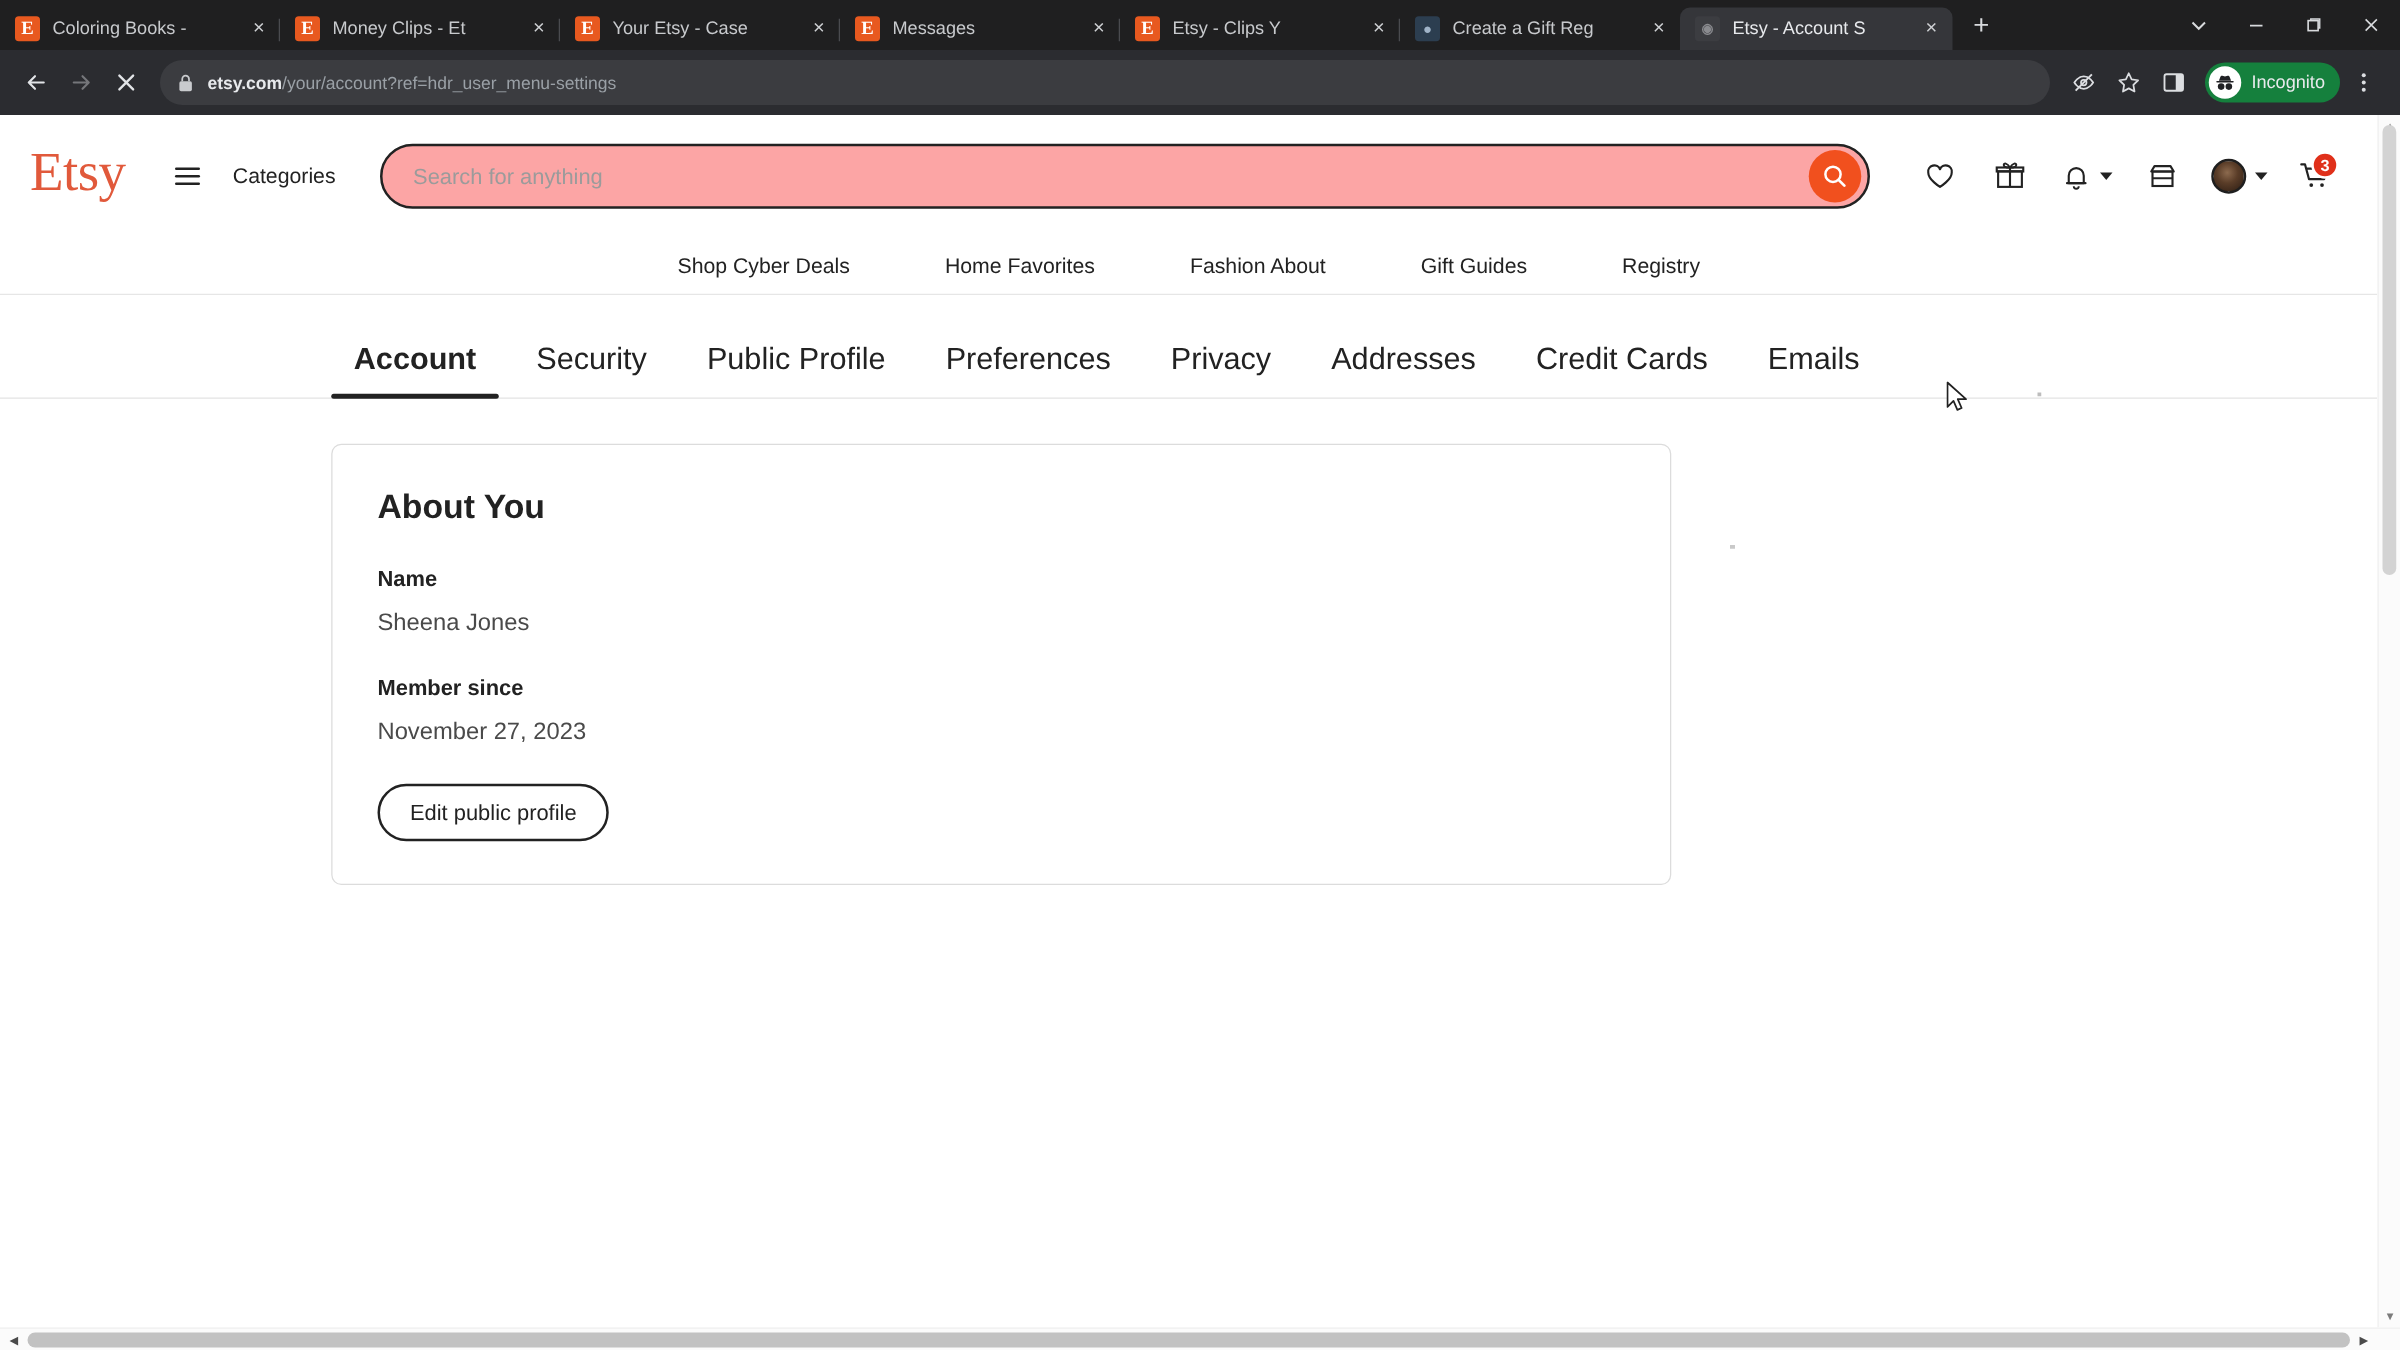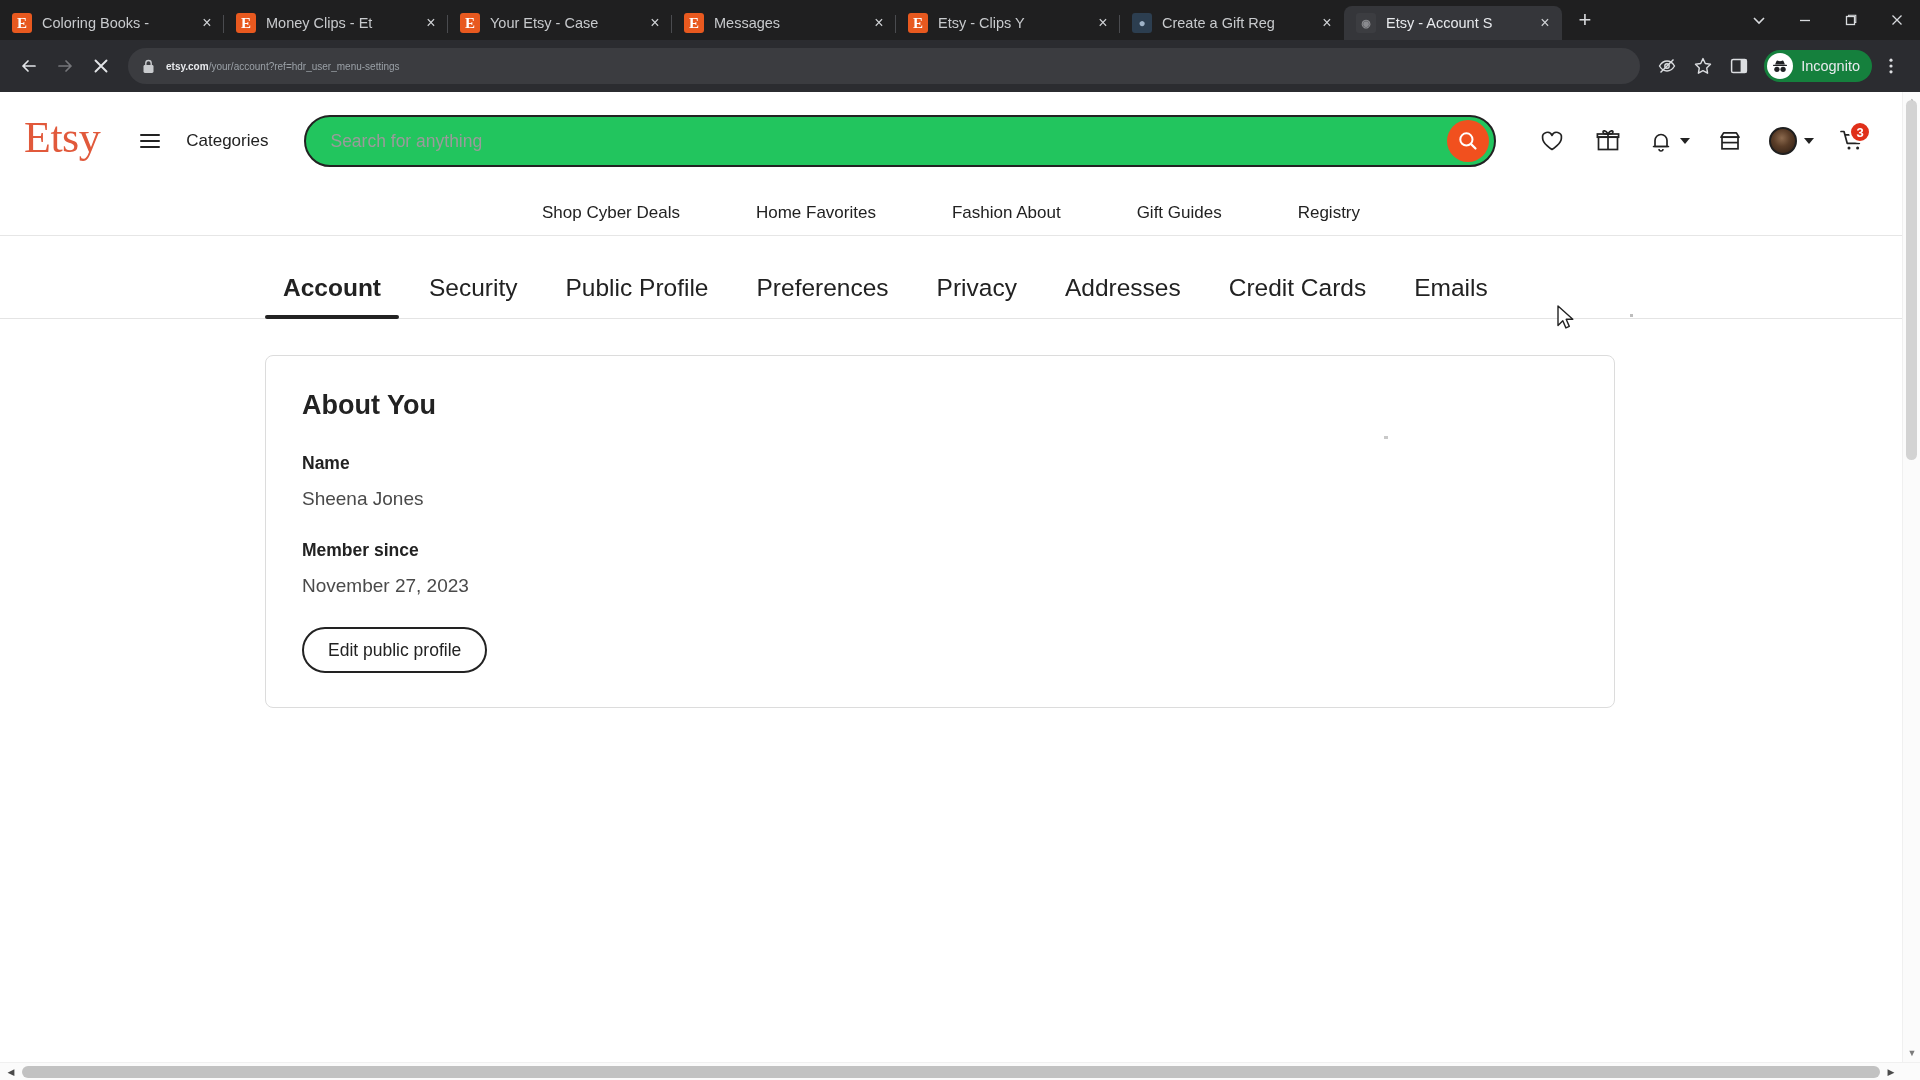--- a/index.html
+++ b/index.html
@@ -69,21 +69,21 @@
     width: 34px; height: 34px; border-radius: 50%; display: flex;
     align-items: center; justify-content: center; color: #e2e4e7; flex: 0 0 34px;
   }
   .navbtn.disabled { color: #75767a; }
   .omnibox {
     flex: 1; height: 36px; background: #3b3c40; border-radius: 18px;
     display: flex; align-items: center; padding: 0 14px; margin: 0 8px;
     min-width: 0; gap: 10px;
   }
   .lock-icon { flex: 0 0 14px; color: #c9cbce; display: flex; }
-  .url { font-size: 10px; color: #9aa0a6; white-space: nowrap; overflow: hidden; }
+  .url { font-size: 14px; color: #9aa0a6; white-space: nowrap; overflow: hidden; }
   .url b { color: #e8eaed; font-weight: bold; }
   .tb-right { display: flex; align-items: center; gap: 2px; flex: 0 0 auto; }
   .tb-icon {
     width: 34px; height: 34px; border-radius: 50%; display: flex;
     align-items: center; justify-content: center; color: #dcdee1;
   }
   .incognito-pill {
     height: 32px; background: #15803d; border-radius: 16px; display: flex;
     align-items: center; padding: 0 12px 0 3px; gap: 8px; margin-left: 6px;
   }
@@ -105,21 +105,21 @@
     letter-spacing: -0.5px; line-height: 1; padding-bottom: 6px; flex: 0 0 auto;
   }
   .categories { display: flex; align-items: center; gap: 26px; margin-left: 40px; flex: 0 0 auto; }
   .ham { width: 20px; display: flex; flex-direction: column; gap: 4px; }
   .ham i { display: block; height: 2px; background: #222; border-radius: 1px; }
   .categories span { font-size: 17px; color: #222; }
 
   .searchwrap {
     flex: 1; margin: 0 28px 0 36px; height: 52px; border: 2px solid #222;
     border-radius: 26px; display: flex; align-items: center; padding: 0 5px 0 24px;
-    min-width: 0; background: #22c55e;
+    min-width: 0; background: #fca5a5;
   }
   .searchwrap input {
     flex: 1; border: 0; outline: 0; font-size: 17.5px; color: #222;
     background: transparent; font-family: "Liberation Sans", sans-serif; min-width: 0;
   }
   .searchwrap input::placeholder { color: #9b9b9b; }
   .search-btn {
     width: 42px; height: 42px; border-radius: 50%; background: #f1501e;
     display: flex; align-items: center; justify-content: center; flex: 0 0 42px;
   }
@@ -155,21 +155,21 @@
     position: relative; white-space: nowrap;
   }
   .st.active { font-weight: bold; }
   .st.active::after {
     content: ""; position: absolute; left: 0; right: 0; bottom: -1px;
     height: 4px; background: #222; border-radius: 2px;
   }
 
   .content { padding: 36px 0 0 265px; }
   .card {
-    width: 1350px; border: 1px solid #dcdcdc; border-radius: 8px;
+    width: 1072px; border: 1px solid #dcdcdc; border-radius: 8px;
     padding: 34px 0 34px 36px; margin-bottom: 36px; background: #fff;
   }
   .card h2 { font-size: 27px; color: #222; font-weight: bold; margin-bottom: 32px; }
   .field-label { font-size: 17.5px; font-weight: bold; color: #222; margin-bottom: 14px; }
   .field-value { font-size: 19px; color: #4a4a4a; margin-bottom: 30px; }
   .btn-outline {
     display: inline-flex; align-items: center; justify-content: center;
     height: 46px; padding: 0 24px; border: 2px solid #222; border-radius: 23px;
     font-size: 17.5px; color: #222; background: #fff;
   }

